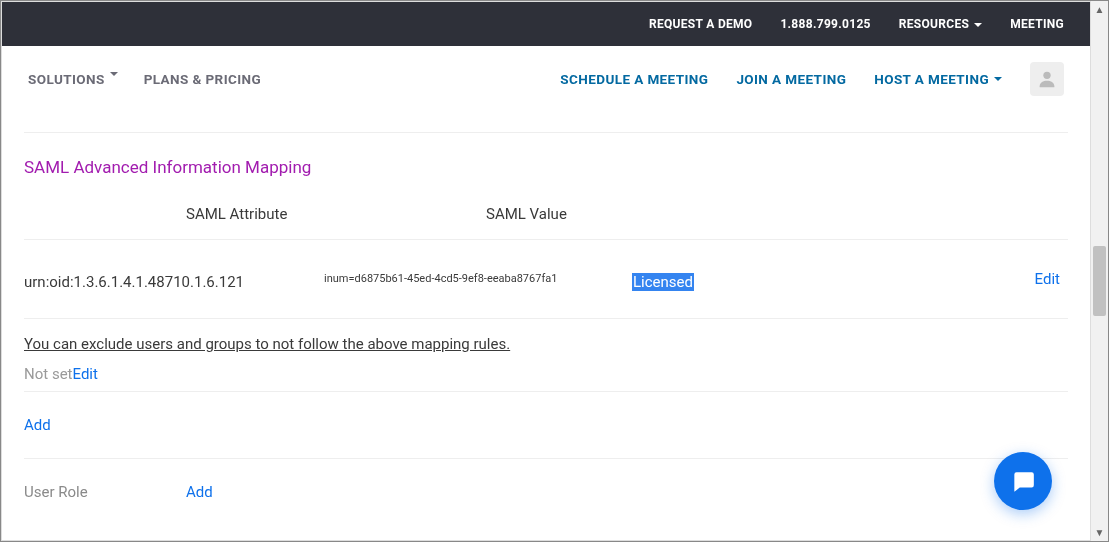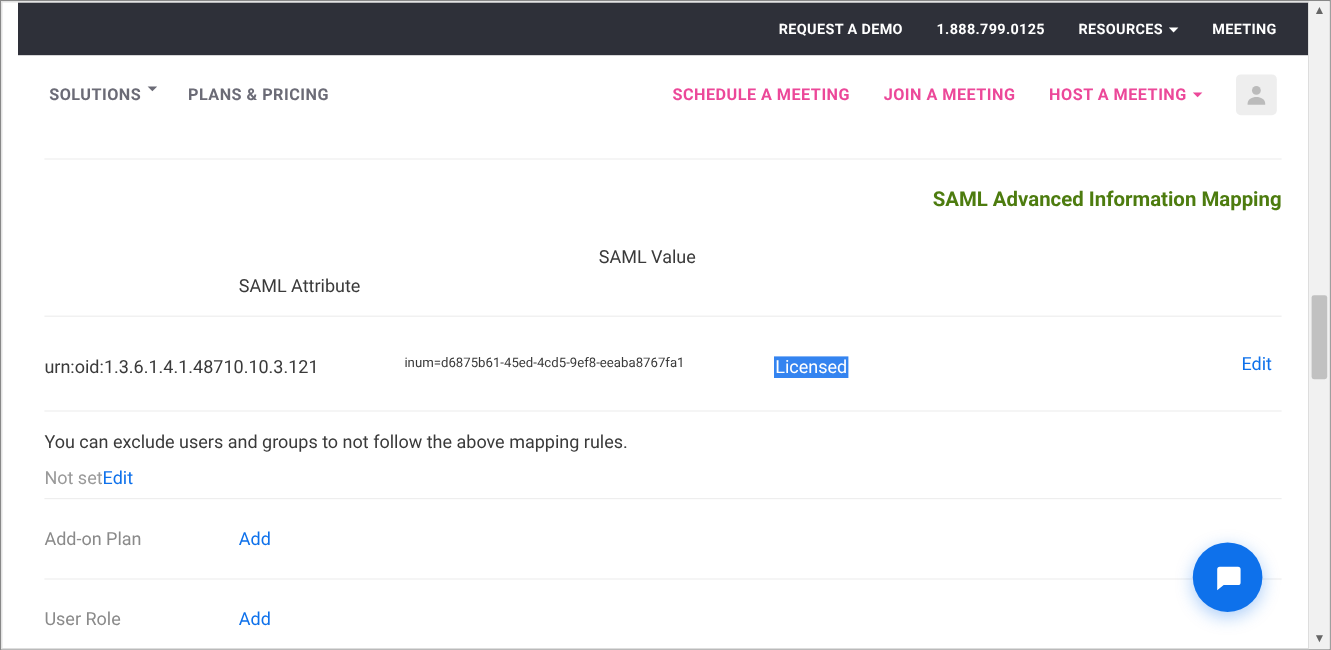--- a/index.html
+++ b/index.html
@@ -12,21 +12,20 @@
       overflow: hidden;
       position: relative;
       border: 1px solid #888;
     }
     .page-wrap {
       position: absolute;
       top: 0; left: 0; right: 17px; bottom: 0;
       overflow: hidden;
       border: 1px solid #ddd;
       background: #fff;
-      padding-left: 13px;
     }
     .scrollbar {
       position: absolute;
       top: 0; right: 0; bottom: 0;
       width: 17px;
       background: #f1f1f1;
       display: flex;
       flex-direction: column;
       align-items: center;
     }
@@ -99,21 +98,21 @@
       display: flex;
       gap: 5px;
     }
     .nav-right {
       margin-left: auto;
       display: flex;
       align-items: center;
       gap: 28px;
     }
     .nav-blue {
-      color: #ec4899;
+      color: #0369a1;
       font-size: 13.5px;
       font-weight: 700;
       letter-spacing: 0.4px;
       cursor: pointer;
       display: flex;
       align-items: center;
       gap: 5px;
     }
     .avatar {
       width: 34px;
@@ -127,35 +126,34 @@
     .avatar svg { fill: #bbb; }
     .content {
       padding: 20px 22px 0 22px;
     }
     .divider {
       border-bottom: 1px solid #eee;
       margin: 0 0 24px 0;
     }
     .section-title {
       font-size: 17px;
-      color: #4d7c0f;
-      font-weight: 700;
+      color: #a21caf;
+      font-weight: 400;
       margin-bottom: 28px;
-      text-align: right;
     }
     .headers {
       display: flex;
       font-size: 15px;
       color: #3a3a3a;
       font-weight: 400;
       padding-bottom: 16px;
       border-bottom: 1px solid #eee;
       padding-left: 162px;
     }
-    .col-attr { flex: 0 0 300px; margin-top: 24px; }
+    .col-attr { flex: 0 0 300px; }
     .col-value { flex: 0 0 308px; }
     .col-result { flex: 1; }
     .row {
       display: flex;
       padding: 30px 0 0 0;
     }
     .row-label {
       flex: 0 0 162px;
       color: #8a8a8a;
       font-size: 15px;
@@ -206,20 +204,21 @@
     .sub-section {
       border-top: 1px solid #eee;
       margin-top: 24px;
       padding-top: 16px;
       padding-bottom: 8px;
     }
     .sub-text {
       font-size: 15px;
       color: #3a3a3a;
       margin-bottom: 12px;
+      text-decoration: underline;
     }
     .sub-row {
       display: flex;
       align-items: center;
       font-size: 15px;
     }
     .muted { color: #9a9a9a; }
     .blue-link { color: #0e71eb; cursor: pointer; }
     .simple-row {
       border-top: 1px solid #eee;
@@ -298,39 +297,38 @@
     <div class="section-title">SAML Advanced Information Mapping</div>
 
     <div class="headers">
       <div class="col-attr">SAML Attribute</div>
       <div class="col-value">SAML Value</div>
     </div>
 
     <div class="row">
       <div class="row-body">
         <div class="row-data">
-          <div class="attr-text">urn:oid:1.3.6.1.4.1.48710.10.3.121</div>
+          <div class="attr-text">urn:oid:1.3.6.1.4.1.48710.1.6.121</div>
           <div class="value-text">inum=d6875b61-45ed-4cd5-9ef8-eeaba8767fa1</div>
           <div class="result-text">
             <span class="highlighted">Licensed</span>
           </div>
           <div class="edit-link">Edit</div>
         </div>
         <div class="sub-section">
           <div class="sub-text">You can exclude users and groups to not follow the above mapping rules.</div>
           <div class="sub-row">
             <span class="muted">Not set</span>
             <span class="blue-link">Edit</span>
           </div>
         </div>
       </div>
     </div>
 
     <div class="simple-row">
-      <div class="row-label">Add-on Plan</div>
       <div class="add-link">Add</div>
     </div>
 
     <div class="simple-row" style="border-bottom:none;padding-bottom:0">
       <div class="row-label">User Role</div>
       <div class="add-link">Add</div>
     </div>
   </div>
 
   <div class="chat-fab">

